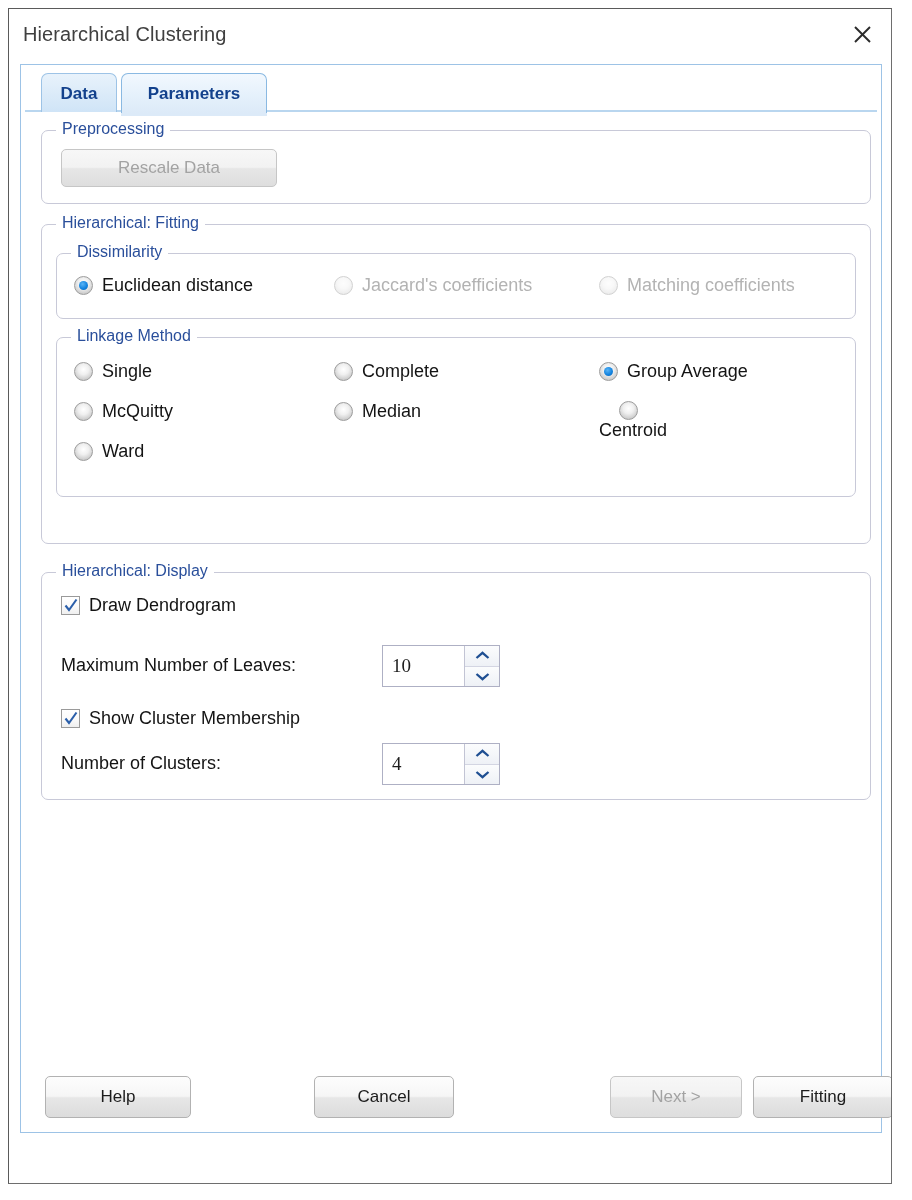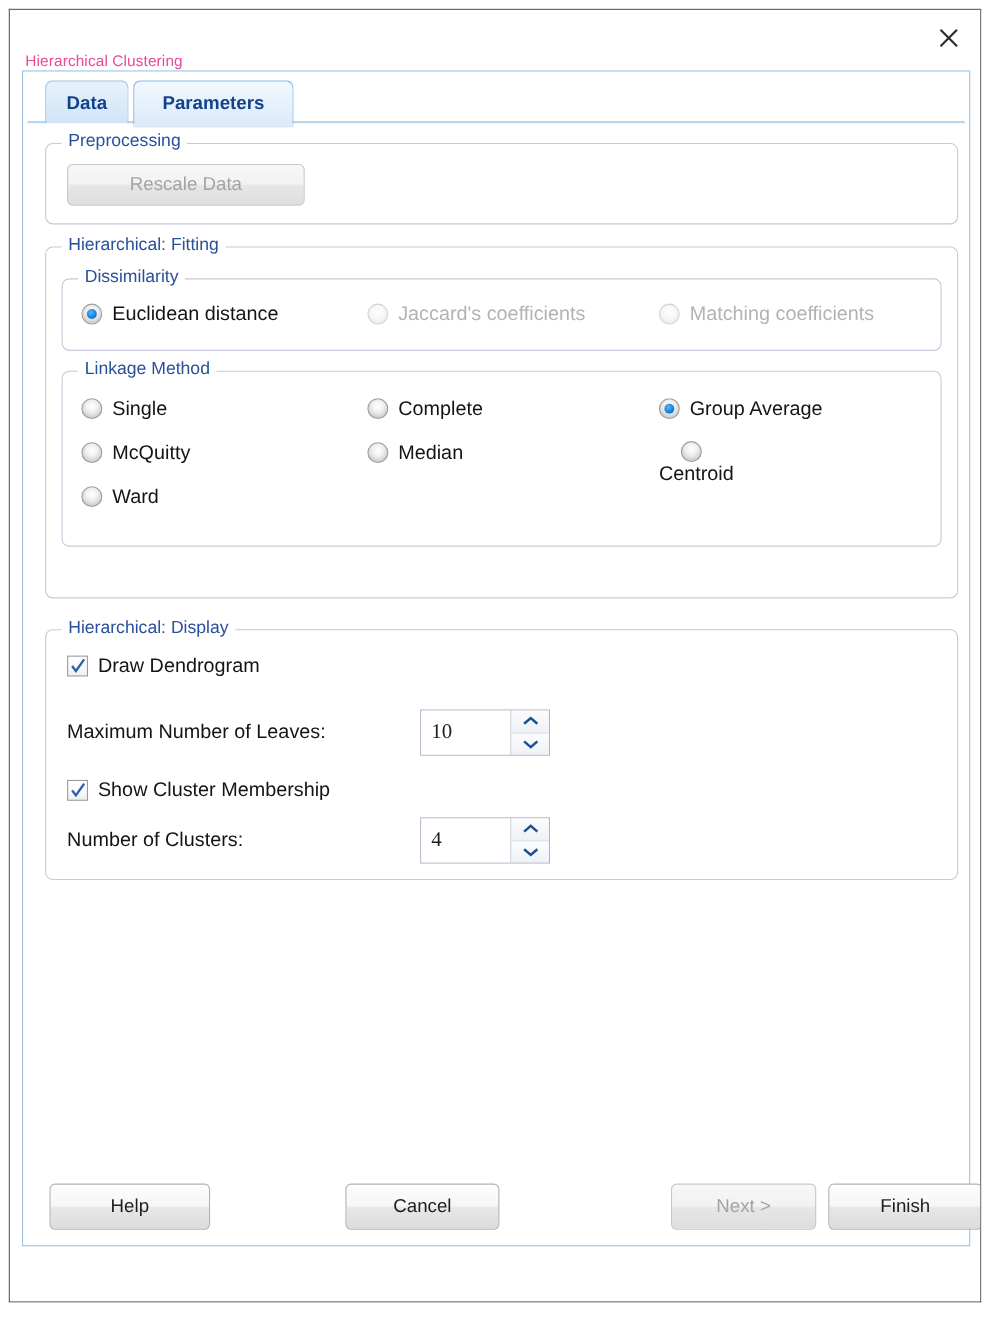--- a/index.html
+++ b/index.html
@@ -25,24 +25,23 @@
 
   
   .titlebar{
     position:relative;
     height:48px;
     background:#ffffff;
   }
   .title-text{
     position:absolute;
     left:14px; top:14px;
-    font-size:14px;
-    color:#ec4899;
+    font-size:20px;
+    color:#404040;
     letter-spacing:.1px;
-    margin-top:24px;
   }
   .close-btn{
     position:absolute;
     right:12px; top:8px;
     width:34px;height:34px;
     display:flex;align-items:center;justify-content:center;
     cursor:pointer;
     background:transparent;
     border:0;
   }
@@ -408,20 +407,20 @@
         <div class="btn" id="btn-help">
           <span>Help</span>
         </div>
         <div class="btn" id="btn-cancel">
           <span>Cancel</span>
         </div>
         <div class="btn disabled" id="btn-next">
           <span>Next &gt;</span>
         </div>
         <div class="btn" id="btn-finish">
-          <span>Finish</span>
+          <span>Fitting</span>
         </div>
       </div>
 
 
     </div>
   </div>
 </div>
 
 </body></html>

